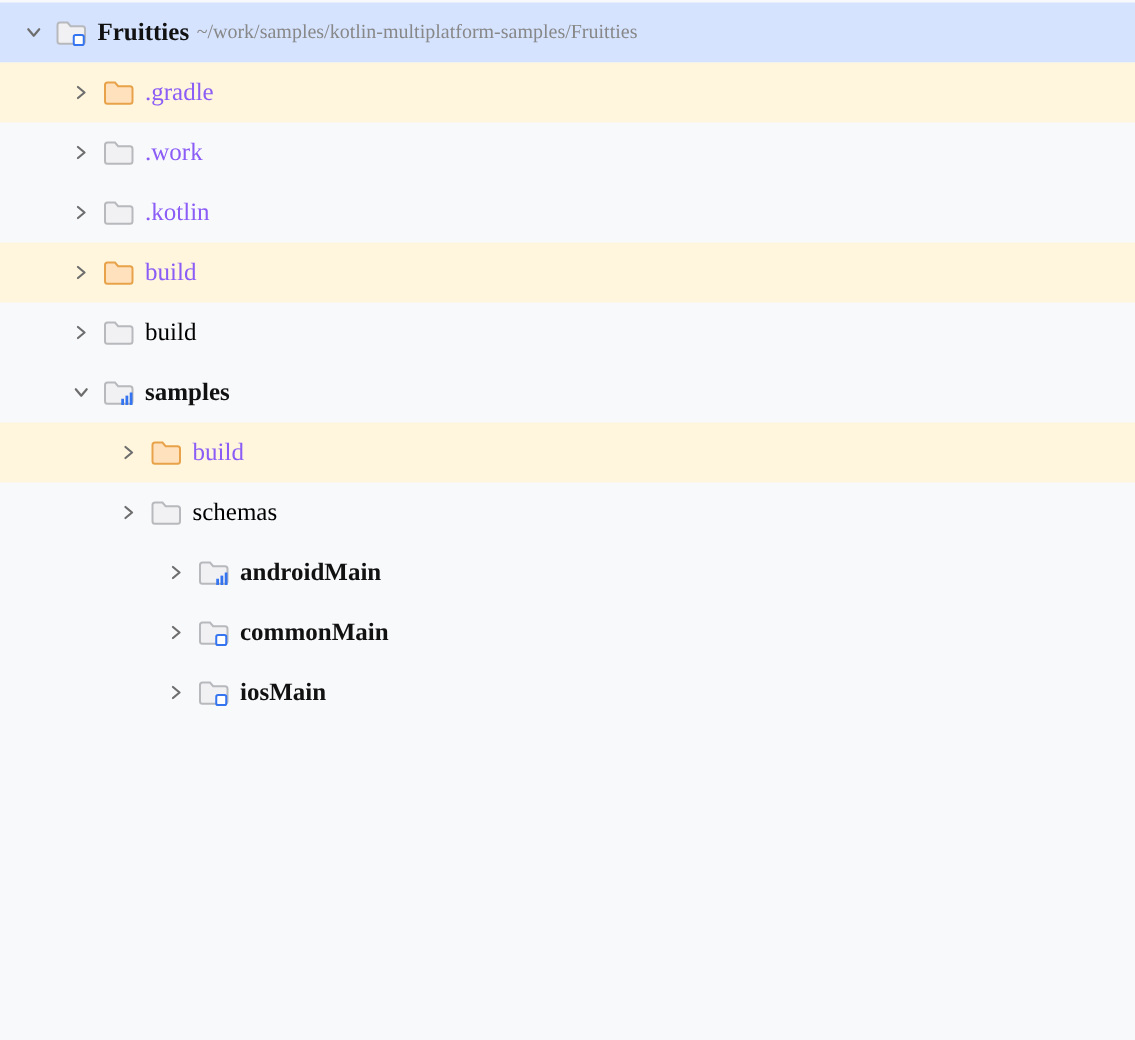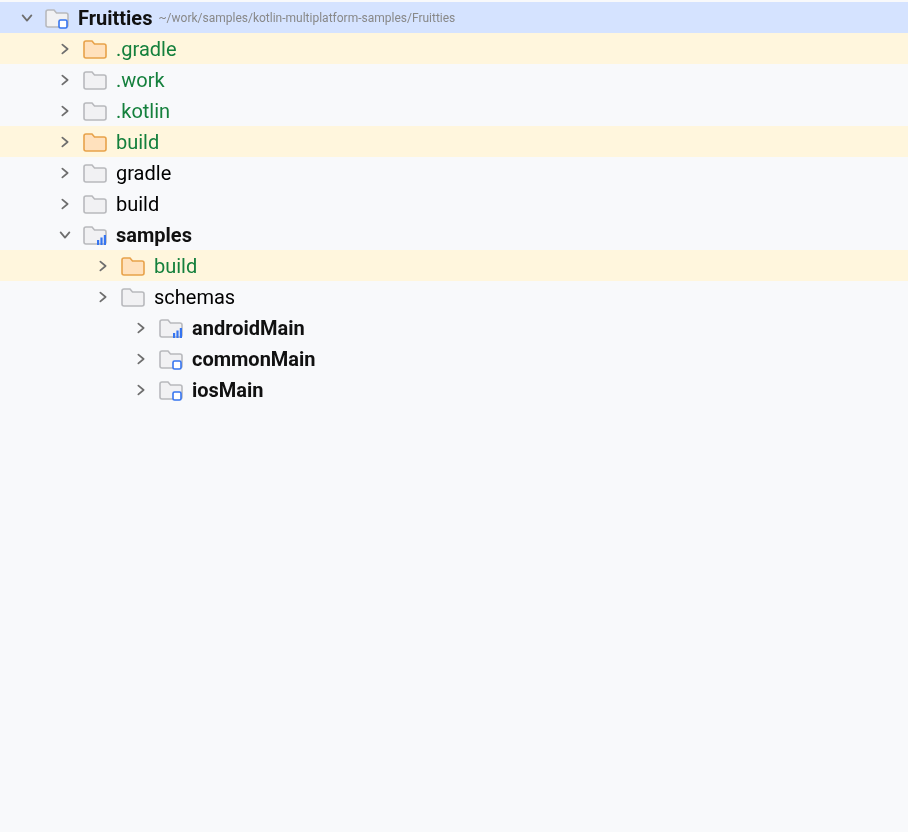--- a/index.html
+++ b/index.html
@@ -9,23 +9,24 @@
     font-size: 20px;
     background: #f8f9fb;
     width: 908px;
     height: 832px;
     overflow: hidden;
   }
   .tree { padding-top: 2px; }
   .row {
     display: flex;
     align-items: center;
-    height: 31px;
+    height: 48px;
     padding-left: 16px;
     white-space: nowrap;
+    font-family: Liberation Serif, serif;
   }
   .row.selected { background: #d5e3ff; }
   .row.highlight { background: #fff6dd; }
   .indent { display: inline-block; height: 1px; }
   .chev {
     width: 22px;
     height: 22px;
     display: inline-flex;
     align-items: center;
     justify-content: center;
@@ -37,22 +38,22 @@
     width: 26px;
     height: 26px;
     display: inline-flex;
     align-items: center;
     justify-content: center;
     margin-right: 8px;
   }
   .ic svg { width: 26px; height: 26px; }
   .lbl { display: inline-block; }
   .lbl.bold { font-weight: 700; color: #111; }
-  .lbl.brown { color: #15803d; }
-  .path { color: #888; margin-left: 6px; font-weight: 400; font-size: 12px; }
+  .lbl.brown { color: #8b5cf6; }
+  .path { color: #888; margin-left: 6px; font-weight: 400; font-size: 16px; }
 </style>
 </head>
 <body>
 
 <div class="tree" id="tree">
     <div class="row selected">
       <span class="indent" style="width: 0px;"></span>
       <span class="chev">
         <svg viewBox="0 0 16 16">
           <path d="M3 5 L8 11 L13 5" fill="none" stroke="currentColor" stroke-width="2" stroke-linecap="round" stroke-linejoin="round"></path>
@@ -128,34 +129,20 @@
       <span class="chev">
         <svg viewBox="0 0 16 16">
           <path d="M5 3 L11 8 L5 13" fill="none" stroke="currentColor" stroke-width="2" stroke-linecap="round" stroke-linejoin="round"></path>
         </svg>
       </span>
       <span class="ic">
         <svg viewBox="0 0 26 26">
           <path d="M2 7 C2 5.9 2.9 5 4 5 L10 5 L12.5 8 L22 8 C23.1 8 24 8.9 24 10 L24 20 C24 21.1 23.1 22 22 22 L4 22 C2.9 22 2 21.1 2 20 Z" fill="#f1f1f3" stroke="#b8b9bd" stroke-width="1.6"></path>
         </svg>
       </span>
-      <span class="lbl">gradle</span>
-    </div>
-    <div class="row">
-      <span class="indent" style="width: 38px;"></span>
-      <span class="chev">
-        <svg viewBox="0 0 16 16">
-          <path d="M5 3 L11 8 L5 13" fill="none" stroke="currentColor" stroke-width="2" stroke-linecap="round" stroke-linejoin="round"></path>
-        </svg>
-      </span>
-      <span class="ic">
-        <svg viewBox="0 0 26 26">
-          <path d="M2 7 C2 5.9 2.9 5 4 5 L10 5 L12.5 8 L22 8 C23.1 8 24 8.9 24 10 L24 20 C24 21.1 23.1 22 22 22 L4 22 C2.9 22 2 21.1 2 20 Z" fill="#f1f1f3" stroke="#b8b9bd" stroke-width="1.6"></path>
-        </svg>
-      </span>
       <span class="lbl">build</span>
     </div>
     <div class="row">
       <span class="indent" style="width: 38px;"></span>
       <span class="chev">
         <svg viewBox="0 0 16 16">
           <path d="M3 5 L8 11 L13 5" fill="none" stroke="currentColor" stroke-width="2" stroke-linecap="round" stroke-linejoin="round"></path>
         </svg>
       </span>
       <span class="ic">

